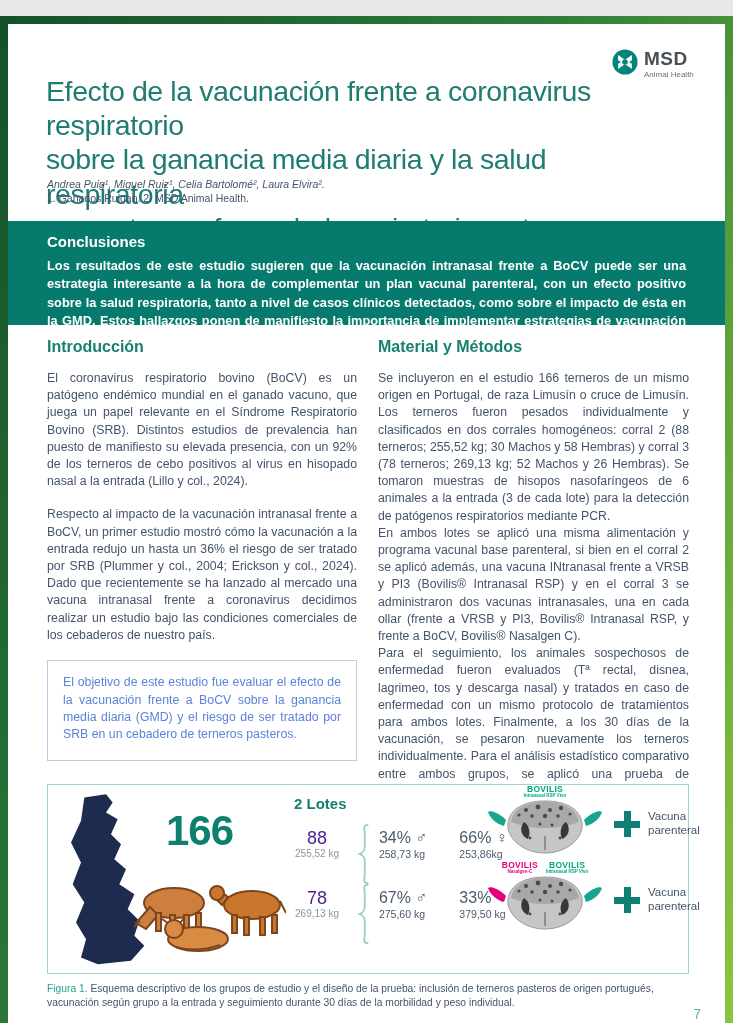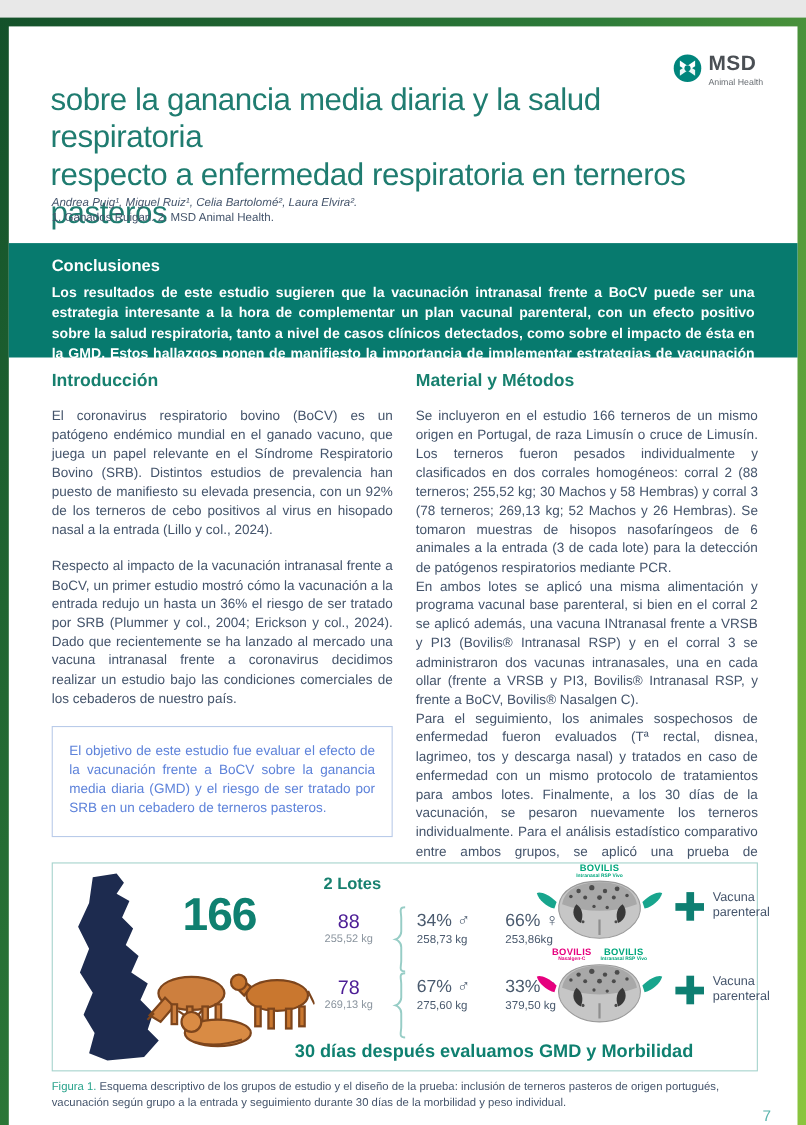--- a/index.html
+++ b/index.html
@@ -90,20 +90,21 @@
       <path d="M7,23 L15,17.5 L23,23 L23,17 L15,12 L7,17 Z" fill="#ffffff" opacity="0.92"></path>
       <circle cx="15" cy="15" r="3.2" fill="#00857C"></circle>
     </svg>
     <div class="msd-text">
       <div class="brand">MSD</div>
       <div class="sub">Animal Health</div>
     </div>
   </div>
 
   <div class="title">
+    <div>Efecto de la vacunación frente a coronavirus respiratorio</div>
     <div>sobre la ganancia media diaria y la salud respiratoria</div>
     <div>respecto a enfermedad respiratoria en terneros pasteros</div>
   </div>
   <div class="authors">Andrea Puig¹, Miguel Ruiz¹, Celia Bartolomé², Laura Elvira².</div>
   <div class="affil">1. Ganados Ruigan. 2. MSD Animal Health.</div>
 
   <div class="concl-band">
     <h2>Conclusiones</h2>
     <p>Los resultados de este estudio sugieren que la vacunación intranasal frente a BoCV puede ser una estrategia interesante a la hora de complementar un plan vacunal parenteral, con un efecto positivo sobre la salud respiratoria, tanto a nivel de casos clínicos detectados, como sobre el impacto de ésta en la GMD. Estos hallazgos ponen de manifiesto la importancia de implementar estrategias de vacunación completas para optimizar la salud y el bienestar de los terneros de cebo.</p>
   </div>
@@ -278,19 +279,18 @@
           <path d="M59,38 L59,52" stroke="#8e8e8e" stroke-width="2" fill="none"></path>
 
           <path d="M20,22 C12,14 4,12 2,14 C4,20 10,26 18,28 Z" fill="#e6007e"></path>
           <path d="M98,22 C106,14 114,12 116,14 C114,20 108,26 100,28 Z" fill="#18a58d"></path>
         </svg>
       </div>
       <div class="plus"></div>
       <div class="vac-par">Vacuna parenteral</div>
     </div>
 
-    <div class="fig-footer">30 días después evaluamos GMD y Morbilidad</div>
   </div>
 
   <div class="caption"><span class="cap-label">Figura 1.</span><span> Esquema descriptivo de los grupos de estudio y el diseño de la prueba: inclusión de terneros pasteros de origen portugués, vacunación según grupo a la entrada y seguimiento durante 30 días de la morbilidad y peso individual.</span></div>
 
   <div class="pagenum">7</div>
 </div>
 
 </body></html>

